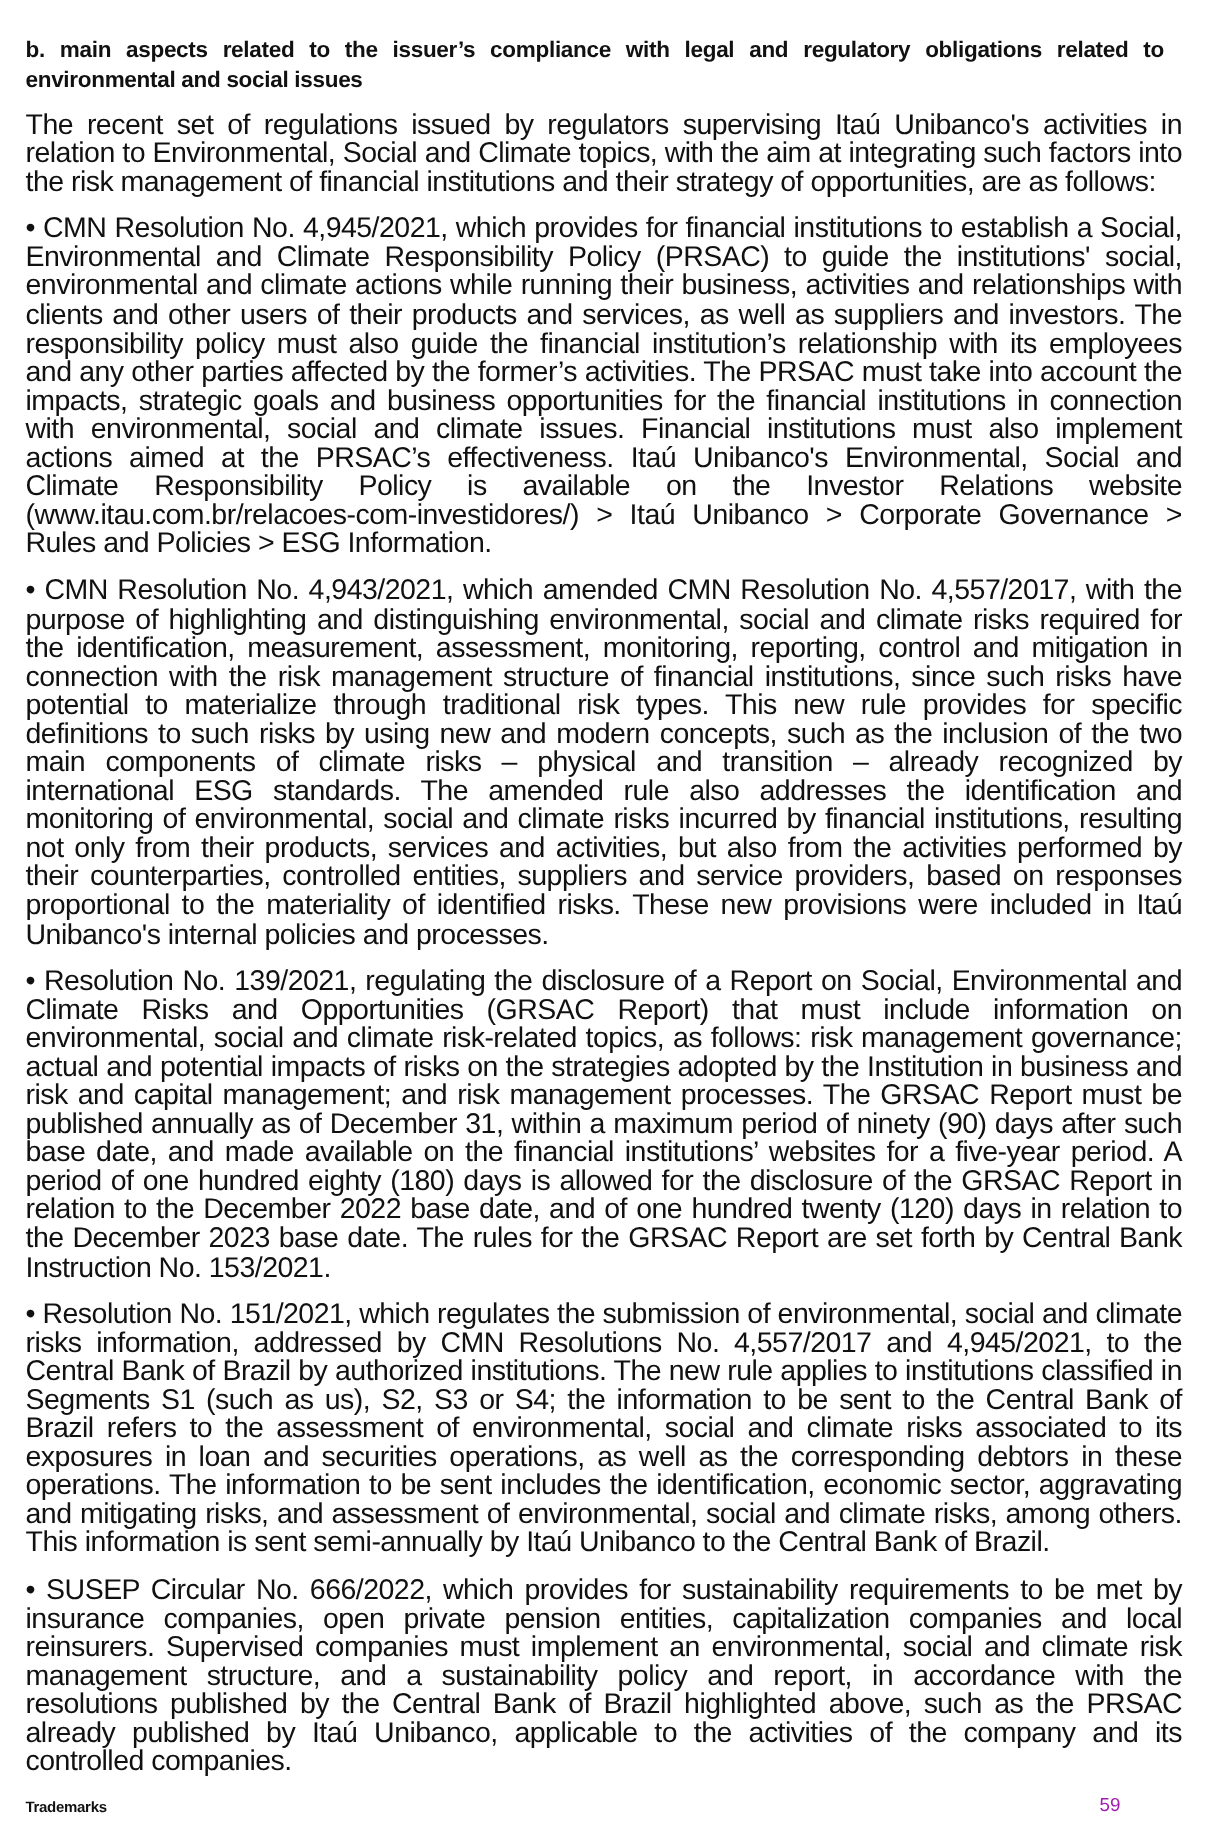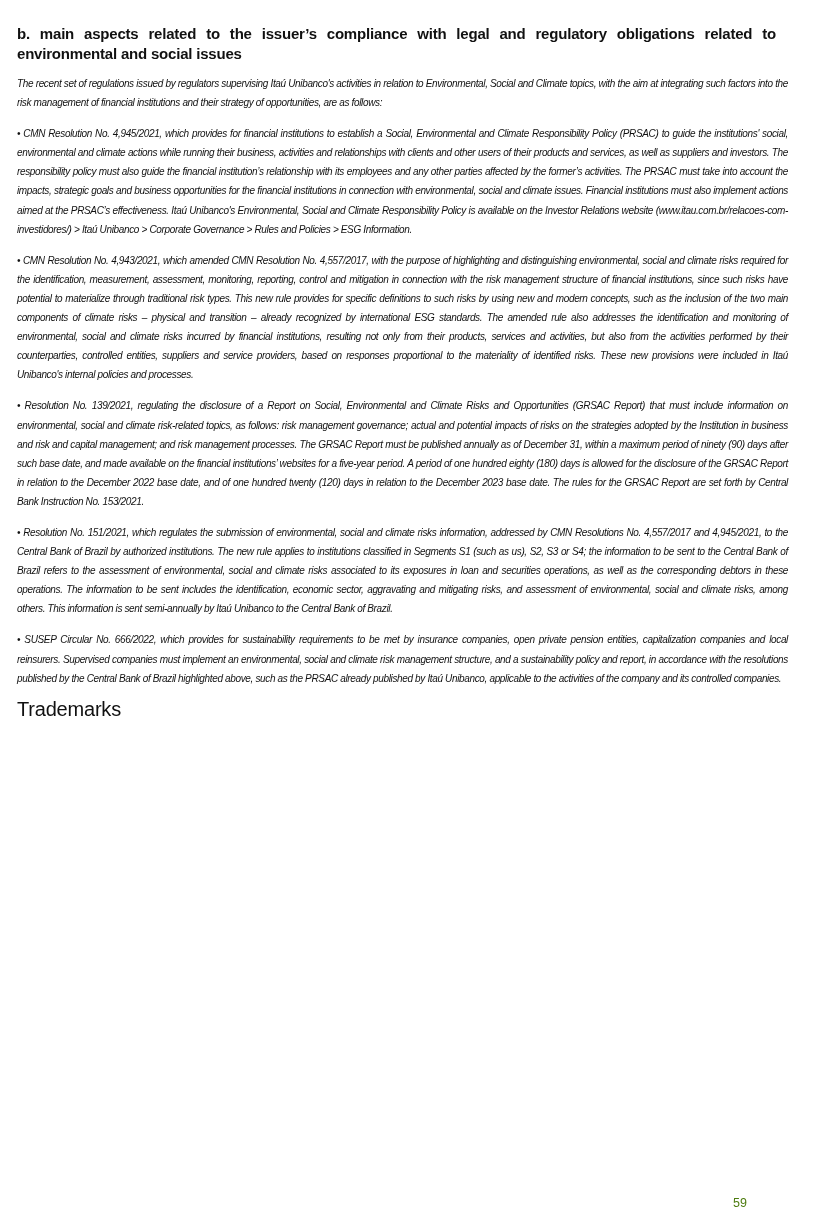--- a/index.html
+++ b/index.html
@@ -3,33 +3,32 @@
   <meta charset="utf-8">
   <style>
     html, body { margin: 0; padding: 0; background: #ffffff; }
     body { width: 816px; height: 1221px; position: relative; overflow: hidden; }
     .page {
       position: absolute; left: 17px; top: 24px; width: 771px;
       font-family: "Liberation Sans", sans-serif;
       color: #111111;
     }
     .blk {
-      font-size: 10px; line-height: 19.1px;
+      font-size: 19px; line-height: 19.1px;
       text-align: justify; letter-spacing: -0.35px; word-spacing: 0px;
       margin: 0 0 12px 0;
-      font-style: italic;
     }
     .head {
       font-weight: bold; font-size: 15px; line-height: 19.5px;
       text-align: justify; letter-spacing: -0.2px; margin: 0 12px 11px 0;
     }
-    .sub { font-weight: normal; font-size: 20px; line-height: 19px; margin: 0 0 12px 0; letter-spacing: -0.2px; }
+    .sub { font-weight: bold; font-size: 10px; line-height: 19px; margin: 0 0 12px 0; letter-spacing: -0.2px; }
     .pagenum {
       position: absolute; left: 733px; top: 1196px;
-      font-family: "Liberation Sans", sans-serif; font-size: 12.5px; color: #4d7c0f;
+      font-family: "Liberation Sans", sans-serif; font-size: 12.5px; color: #a21caf;
     }
   </style>
 </head>
 <body>
 
 <div class="page">
   <p class="head">b. main aspects related to the issuer’s compliance with legal and regulatory obligations related to environmental and social issues</p>
   <p class="blk">The recent set of regulations issued by regulators supervising Itaú Unibanco's activities in relation to Environmental, Social and Climate topics, with the aim at integrating such factors into the risk management of financial institutions and their strategy of opportunities, are as follows:</p>
   <p class="blk">• CMN Resolution No. 4,945/2021, which provides for financial institutions to establish a Social, Environmental and Climate Responsibility Policy (PRSAC) to guide the institutions' social, environmental and climate actions while running their business, activities and relationships with clients and other users of their products and services, as well as suppliers and investors. The responsibility policy must also guide the financial institution’s relationship with its employees and any other parties affected by the former’s activities. The PRSAC must take into account the impacts, strategic goals and business opportunities for the financial institutions in connection with environmental, social and climate issues. Financial institutions must also implement actions aimed at the PRSAC’s effectiveness. Itaú Unibanco's Environmental, Social and Climate Responsibility Policy is available on the Investor Relations website (www.itau.com.br/relacoes-com-investidores/) &gt; Itaú Unibanco &gt; Corporate Governance &gt; Rules and Policies &gt; ESG Information.</p>
   <p class="blk">• CMN Resolution No. 4,943/2021, which amended CMN Resolution No. 4,557/2017, with the purpose of highlighting and distinguishing environmental, social and climate risks required for the identification, measurement, assessment, monitoring, reporting, control and mitigation in connection with the risk management structure of financial institutions, since such risks have potential to materialize through traditional risk types. This new rule provides for specific definitions to such risks by using new and modern concepts, such as the inclusion of the two main components of climate risks – physical and transition – already recognized by international ESG standards. The amended rule also addresses the identification and monitoring of environmental, social and climate risks incurred by financial institutions, resulting not only from their products, services and activities, but also from the activities performed by their counterparties, controlled entities, suppliers and service providers, based on responses proportional to the materiality of identified risks. These new provisions were included in Itaú Unibanco's internal policies and processes.</p>

